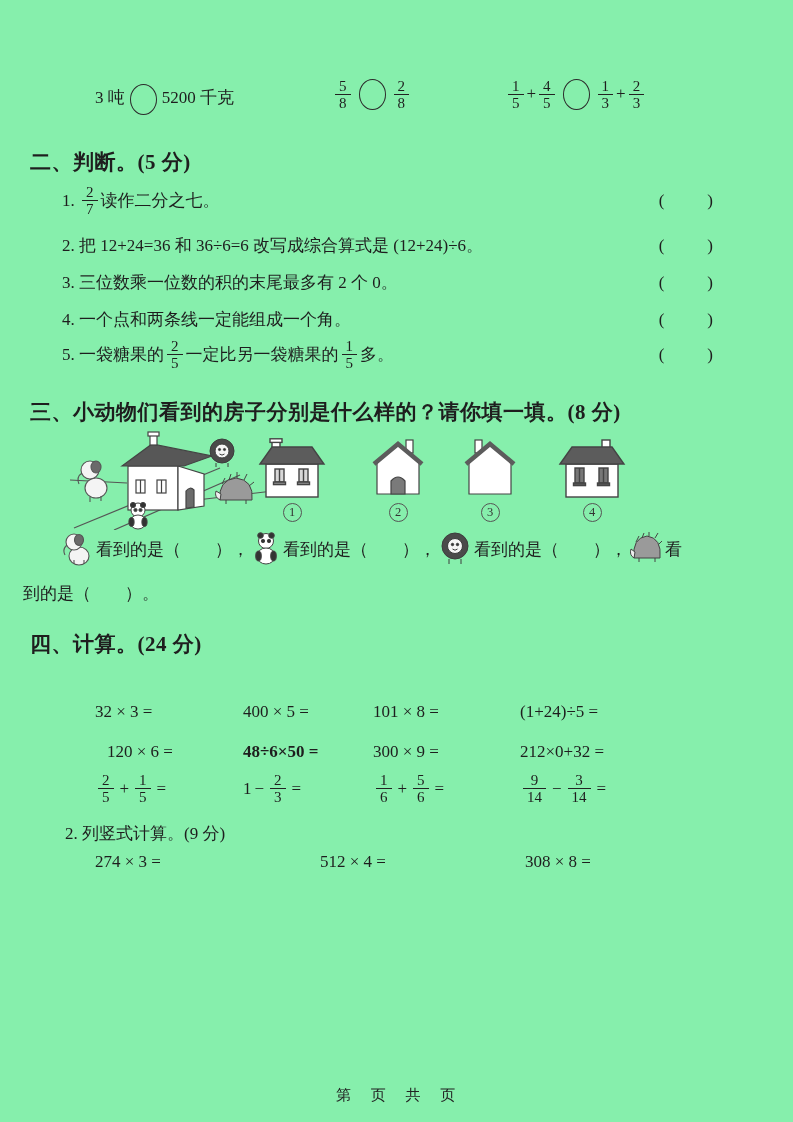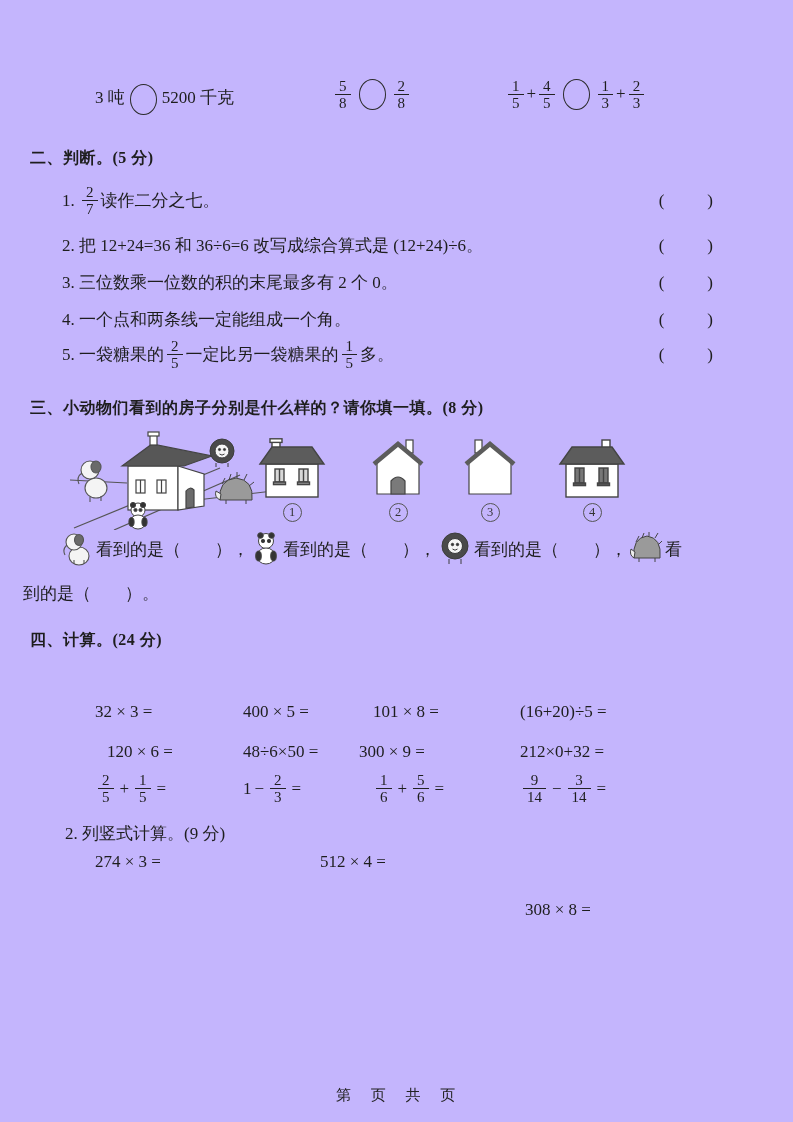--- a/index.html
+++ b/index.html
@@ -1,24 +1,24 @@
 <!DOCTYPE html>
 <html><head>
 <meta charset="utf-8">
 <style>
   * { margin:0; padding:0; box-sizing:border-box; }
   html,body { background:#ffffff; }
   .page {
     position:relative; width:793px; height:1122px; margin:0 auto;
-    background:#c4b5fd;
+    background:#86efac;
     font-family:"Liberation Serif","DejaVu Serif",serif;
     color:#1e1e1e; font-size:17px; overflow:hidden;
   }
   .abs { position:absolute; }
-  .heading { font-weight:bold; font-size:16px; letter-spacing:0.5px; white-space:nowrap;font-family:Liberation Serif, serif; }
+  .heading { font-weight:bold; font-size:21px; letter-spacing:0.5px; white-space:nowrap;font-family:Liberation Serif, serif; }
   .nowrap { white-space:nowrap; }
 
   
   .cmp-circle {
     display:inline-block; width:27px; height:31px;
     border:1.6px solid #2b2b2b; border-radius:50%;
     vertical-align:middle; margin:0 5px;
   }
 
   
@@ -308,27 +308,27 @@
   <div class="fill-line" style="left:23px; top:582px;">
     <span>到的是（　　）。</span>
   </div>
 
   <div class="abs heading" style="left:30px; top:630px;">四、计算。(24 分)</div>
 
   <div class="calc-row" style="top:702px;">
     <span class="cell" style="left:0;">32 × 3 =</span>
     <span class="cell" style="left:148px;">400 × 5 =</span>
     <span class="cell" style="left:278px;">101 × 8 =</span>
-    <span class="cell" style="left:425px;">(16+20)÷5 =</span>
+    <span class="cell" style="left:425px;">(1+24)÷5 =</span>
   </div>
 
   <div class="calc-row" style="top:742px;">
     <span class="cell" style="left:12px;">120 × 6 =</span>
-    <span class="cell" style="left:148px;">48÷6×50 =</span>
-    <span class="cell" style="left:264px;">300 × 9 =</span>
+    <span class="cell" style="left:148px;font-weight:bold;">48÷6×50 =</span>
+    <span class="cell" style="left:278px;">300 × 9 =</span>
     <span class="cell" style="left:425px;">212×0+32 =</span>
   </div>
 
   <div class="calc-row" style="top:772px; height:44px;">
     <span class="cell frac-expr" style="left:0;">
       <span class="frac">
         <span class="fnum">2</span>
         <span class="fden">5</span>
       </span>
         <span class="op">+</span>
@@ -371,18 +371,18 @@
       </span>
         <span class="op">=</span>
     </span>
   </div>
 
   <div class="abs" style="left:65px; top:822px;">2. 列竖式计算。(9 分)</div>
 
   <div class="calc-row" style="top:852px;">
     <span class="cell" style="left:0;">274 × 3 =</span>
     <span class="cell" style="left:225px;">512 × 4 =</span>
-    <span class="cell" style="left:430px;margin-top:48px;">308 × 8 =</span>
+    <span class="cell" style="left:430px;">308 × 8 =</span>
   </div>
 
   <div class="footer" style="top:1086px;">第 页 共 页</div>
 
 </div>
 
 </body></html>

